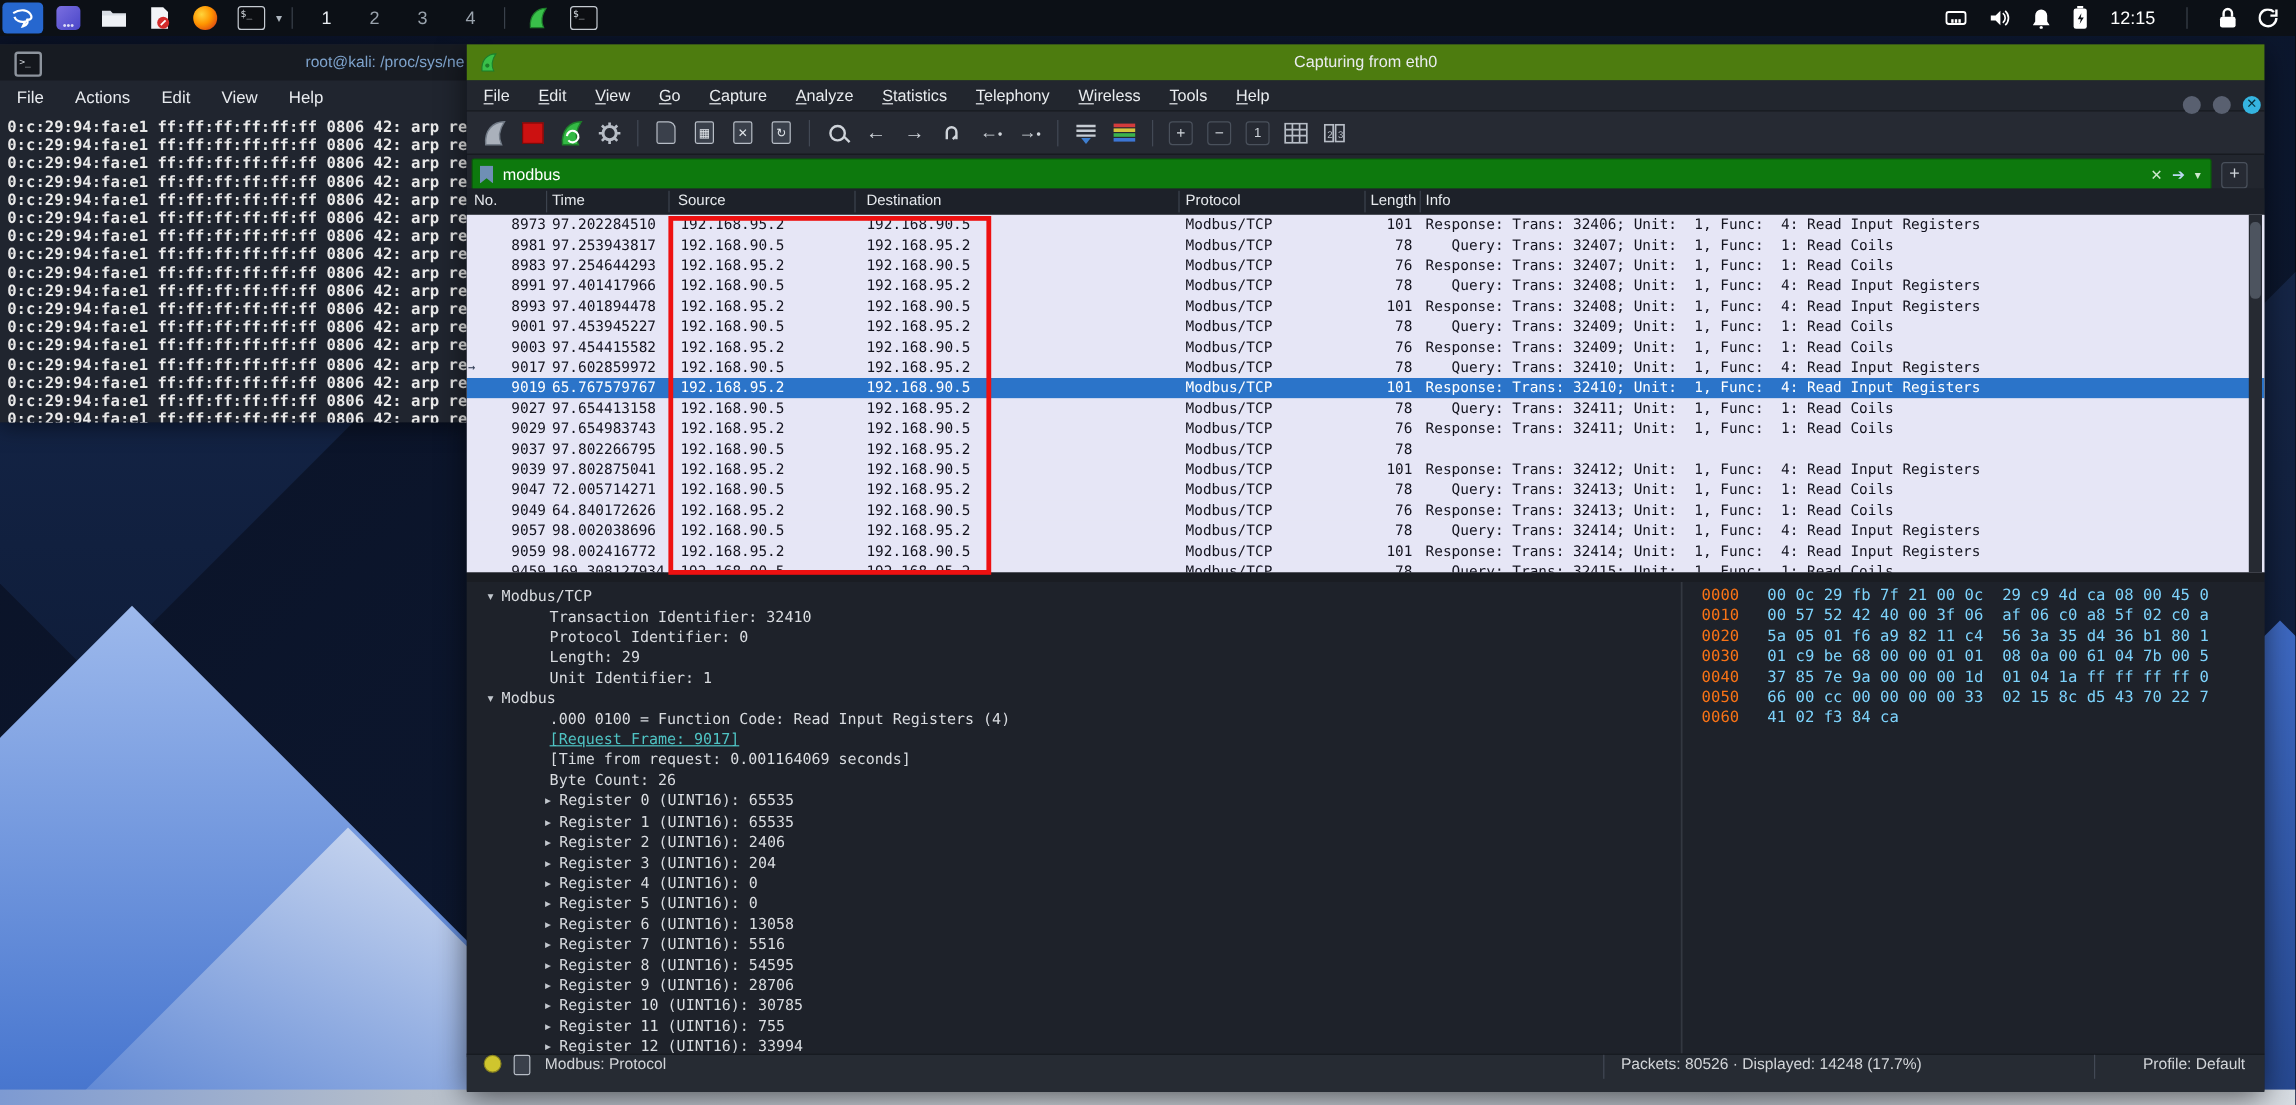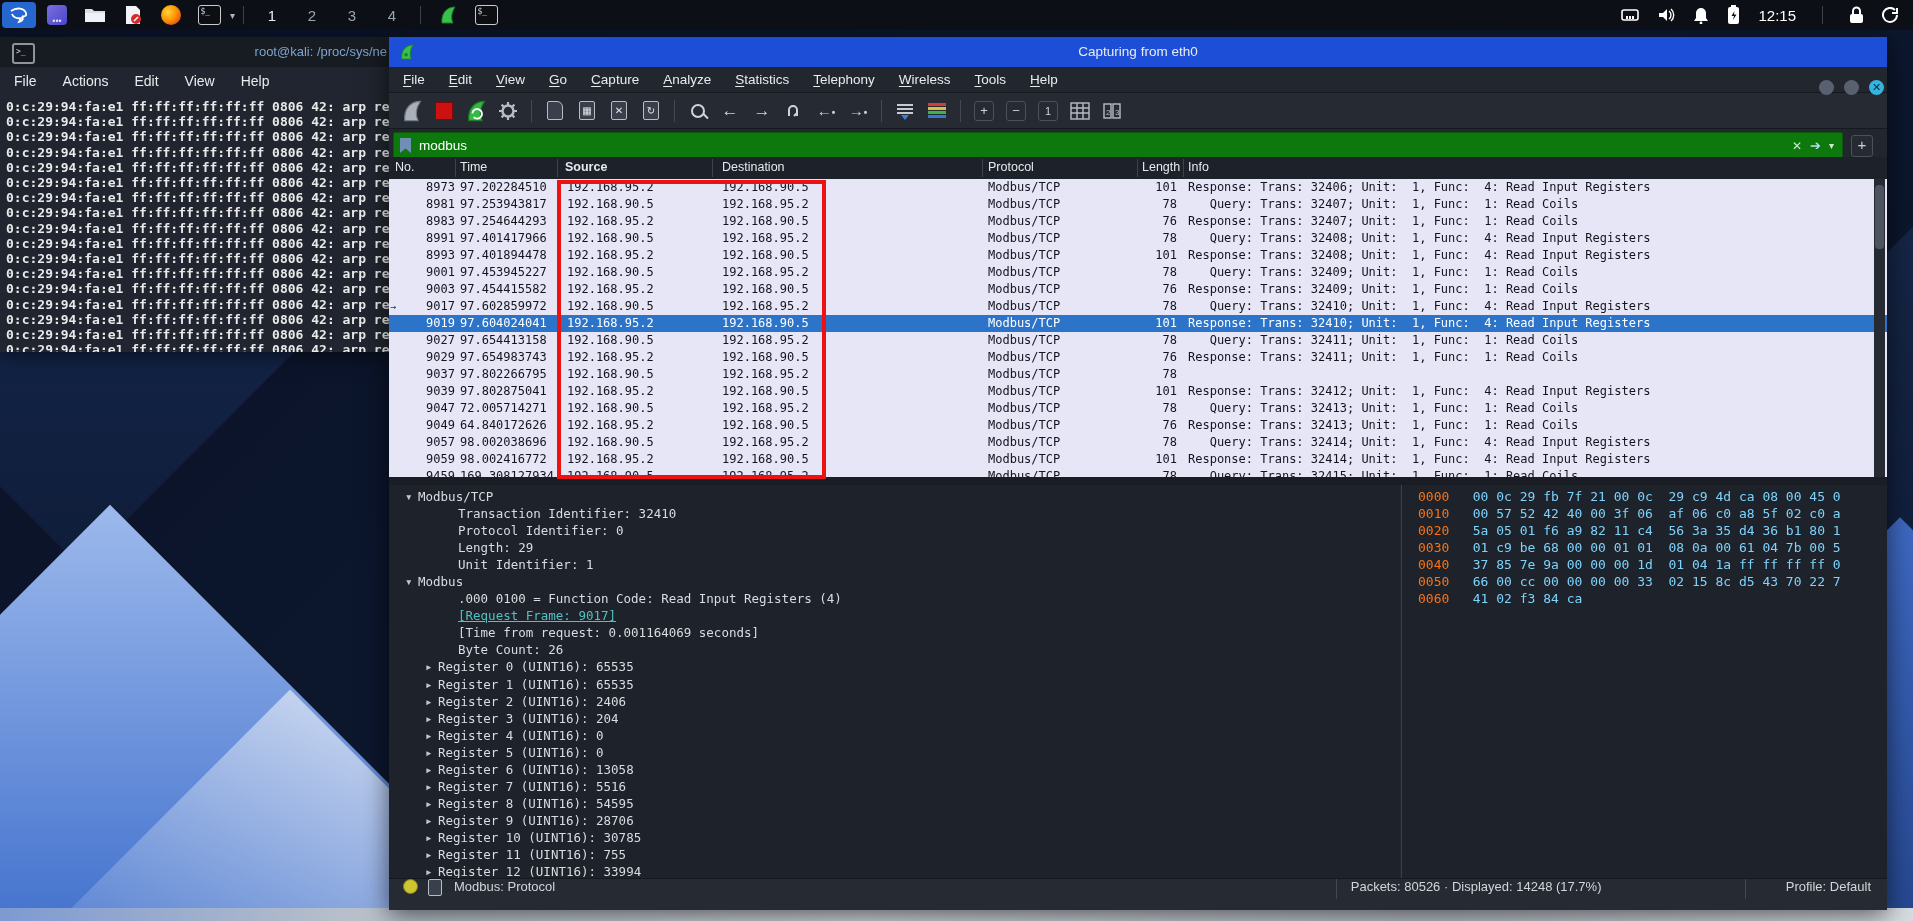--- a/index.html
+++ b/index.html
@@ -27,21 +27,21 @@
   
   #terminal{position:absolute;left:0;top:37px;width:389px;height:315px;background:#20252f;z-index:10;overflow:hidden;box-shadow:0 4px 18px rgba(0,0,0,.5);}
   #term-title{position:relative;height:30px;background:#171b22;}
   #term-title .ttext{position:absolute;right:2px;top:7px;color:#7ea3cc;font-size:13px;white-space:nowrap;}
   .term-glyph{position:absolute;left:12px;top:6px;width:17px;height:17px;border:2px solid #8d949d;border-radius:3px;background:#14171d;color:#cfd4da;font-size:8px;line-height:14px;padding-left:2px;font-family:"DejaVu Sans Mono",monospace;}
   #term-menu{height:28px;display:flex;align-items:center;gap:26px;padding-left:14px;background:#20252f;}
   #term-menu span{color:#e8ebef;font-size:14px;}
   #term-body{padding:4px 0 0 6px;font-family:"DejaVu Sans Mono",monospace;font-size:13px;font-weight:600;color:#e9e9e9;line-height:15.2px;white-space:pre;}
   
   #wireshark{position:absolute;left:389px;top:37px;width:1498px;height:872px;background:#22262e;z-index:20;box-shadow:0 6px 24px rgba(0,0,0,.6);}
-  #ws-title{position:absolute;left:0;top:0;width:100%;height:30px;background:#1d4ed8;}
+  #ws-title{position:absolute;left:0;top:0;width:100%;height:30px;background:#4d7c0f;}
   #ws-title .wtext{position:absolute;left:0;right:0;top:7px;text-align:center;color:#e9ecef;font-size:13.5px;}
   .winbtn{position:absolute;top:43px;width:15px;height:15px;border-radius:50%;z-index:30;}
   #ws-menu{position:absolute;left:0;top:30px;width:100%;height:26px;display:flex;align-items:center;gap:24px;padding-left:14px;box-sizing:border-box;background:#22262e;border-bottom:1px solid #15181d;}
   #ws-menu span{color:#e9ecef;font-size:13.5px;}
   #ws-menu u{text-decoration:underline;text-underline-offset:2px;}
   #ws-toolbar{position:absolute;left:0;top:56px;width:100%;height:36px;display:flex;align-items:center;gap:6px;padding-left:10px;box-sizing:border-box;background:#262a33;border-bottom:1px solid #15181d;}
   .tbtn{width:26px;height:26px;display:flex;align-items:center;justify-content:center;border-radius:3px;color:#cfd4da;font-size:15px;position:relative;}
   .tbtn.framed{border:1px solid #4a515c;}
   .tsep{width:1px;height:22px;background:#424955;margin:0 4px;}
   .doc{width:14px;height:17px;border:1.5px solid #b7bdc6;border-radius:2px;background:#3a404b;position:relative;display:flex;align-items:center;justify-content:center;font-size:10px;color:#e3e7ec;}
@@ -71,21 +71,21 @@
   .pc.mark{left:1px;width:14px;font-size:10px;color:#26324a;}
   #pkt-scroll{position:absolute;right:2px;top:142px;width:11px;height:298px;background:#262a32;}
   #pkt-thumb{position:absolute;left:1px;top:6px;width:9px;height:64px;background:#4d545f;border-radius:4px;}
   
   #splitter{position:absolute;left:0;top:440px;width:100%;height:8px;background:#1a1d23;}
   #details{position:absolute;left:0;top:448px;width:1011px;height:393px;background:#1e222a;overflow:hidden;
     font-family:"DejaVu Sans Mono",monospace;font-size:12.5px;color:#d9dce0;line-height:17.05px;white-space:pre;}
   .dline .tw{display:inline-block;width:13px;color:#c2c7cd;}
   .dline.l0{padding-left:16px;}
   .dline.l1{padding-left:56px;}
-  .dline.reg{padding-left:36px;}
+  .dline.reg{padding-left:36px;margin-left:28px;}
   .dlink{color:#4fc3c3;text-decoration:underline;}
   #hex{position:absolute;left:1012px;top:448px;width:486px;height:393px;background:#1e222a;border-left:1px solid #3a3f47;overflow:hidden;
     font-family:"DejaVu Sans Mono",monospace;font-size:13px;line-height:17.05px;white-space:pre;padding:3px 0 0 16px;box-sizing:border-box;}
   .hoff{color:#f97316;}
   .hbytes{color:#7dd3fc;}
   
   #ws-status{position:absolute;left:0;top:841px;width:100%;height:31px;background:#262b33;border-top:1px solid #15181d;display:flex;align-items:flex-start;color:#d2d5d9;font-size:13px;}
   .ssep{width:1px;height:20px;background:#424955;}
   .sdot{width:13px;height:13px;border-radius:50%;background:#cfc52e;border:1px solid #8a8420;margin:0 10px 0 14px;}
   .snote{width:12px;height:15px;border:1.5px solid #b7bdc6;border-radius:2px;margin-right:12px;background:#3a404b;}
@@ -364,42 +364,42 @@
         <span style="font-size:12px;color:#cfe8cf;">✕</span>
         <span style="font-size:13px;color:#bcd9f2;">➔</span>
         <span style="font-size:10px;color:#cfe8cf;">▾</span>
       </div>
     </div>
     <div id="filter-plus">+</div>
 
     <div id="pkt-header">
         <span class="hc" style="left: 6px;">No.</span>
         <span class="hc" style="left: 71px;">Time</span>
-        <span class="hc" style="left: 176px; font-weight: bold;">Source</span>
+        <span class="hc" style="left: 176px;">Source</span>
         <span class="hc" style="left: 333px;">Destination</span>
         <span class="hc" style="left: 599px;">Protocol</span>
         <span class="hc" style="left: 753px;">Length</span>
         <span class="hc" style="left: 799px;">Info</span>
         <div class="hsep" style="left: 66px;"></div>
         <div class="hsep" style="left: 168px;"></div>
         <div class="hsep" style="left: 323px;"></div>
         <div class="hsep" style="left: 593px;"></div>
         <div class="hsep" style="left: 748px;"></div>
         <div class="hsep" style="left: 794px;"></div>
       </div>
     <div id="pkt-rows">
         <div class="prow"><span class="pc mark"></span><span class="pc no">8973</span><span class="pc time">97.202284510</span><span class="pc src">192.168.95.2</span><span class="pc dst">192.168.90.5</span><span class="pc proto">Modbus/TCP</span><span class="pc len">101</span><span class="pc info">Response: Trans: 32406; Unit:  1, Func:  4: Read Input Registers</span></div>
         <div class="prow"><span class="pc mark"></span><span class="pc no">8981</span><span class="pc time">97.253943817</span><span class="pc src">192.168.90.5</span><span class="pc dst">192.168.95.2</span><span class="pc proto">Modbus/TCP</span><span class="pc len">78</span><span class="pc info">   Query: Trans: 32407; Unit:  1, Func:  1: Read Coils</span></div>
         <div class="prow"><span class="pc mark"></span><span class="pc no">8983</span><span class="pc time">97.254644293</span><span class="pc src">192.168.95.2</span><span class="pc dst">192.168.90.5</span><span class="pc proto">Modbus/TCP</span><span class="pc len">76</span><span class="pc info">Response: Trans: 32407; Unit:  1, Func:  1: Read Coils</span></div>
         <div class="prow"><span class="pc mark"></span><span class="pc no">8991</span><span class="pc time">97.401417966</span><span class="pc src">192.168.90.5</span><span class="pc dst">192.168.95.2</span><span class="pc proto">Modbus/TCP</span><span class="pc len">78</span><span class="pc info">   Query: Trans: 32408; Unit:  1, Func:  4: Read Input Registers</span></div>
         <div class="prow"><span class="pc mark"></span><span class="pc no">8993</span><span class="pc time">97.401894478</span><span class="pc src">192.168.95.2</span><span class="pc dst">192.168.90.5</span><span class="pc proto">Modbus/TCP</span><span class="pc len">101</span><span class="pc info">Response: Trans: 32408; Unit:  1, Func:  4: Read Input Registers</span></div>
         <div class="prow"><span class="pc mark"></span><span class="pc no">9001</span><span class="pc time">97.453945227</span><span class="pc src">192.168.90.5</span><span class="pc dst">192.168.95.2</span><span class="pc proto">Modbus/TCP</span><span class="pc len">78</span><span class="pc info">   Query: Trans: 32409; Unit:  1, Func:  1: Read Coils</span></div>
         <div class="prow"><span class="pc mark"></span><span class="pc no">9003</span><span class="pc time">97.454415582</span><span class="pc src">192.168.95.2</span><span class="pc dst">192.168.90.5</span><span class="pc proto">Modbus/TCP</span><span class="pc len">76</span><span class="pc info">Response: Trans: 32409; Unit:  1, Func:  1: Read Coils</span></div>
         <div class="prow"><span class="pc mark">→</span><span class="pc no">9017</span><span class="pc time">97.602859972</span><span class="pc src">192.168.90.5</span><span class="pc dst">192.168.95.2</span><span class="pc proto">Modbus/TCP</span><span class="pc len">78</span><span class="pc info">   Query: Trans: 32410; Unit:  1, Func:  4: Read Input Registers</span></div>
-        <div class="prow sel"><span class="pc mark"></span><span class="pc no">9019</span><span class="pc time">97.604024041</span><span class="pc src">192.168.95.2</span><span class="pc dst">192.168.90.5</span><span class="pc proto">Modbus/TCP</span><span class="pc len">101</span><span class="pc info">Response: Trans: 32410; Unit:  1, Func:  4: Read Input Registers</span></div>
+        <div class="prow sel"><span class="pc mark"></span><span class="pc no">9019</span><span class="pc time">65.767579767</span><span class="pc src">192.168.95.2</span><span class="pc dst">192.168.90.5</span><span class="pc proto">Modbus/TCP</span><span class="pc len">101</span><span class="pc info">Response: Trans: 32410; Unit:  1, Func:  4: Read Input Registers</span></div>
         <div class="prow"><span class="pc mark"></span><span class="pc no">9027</span><span class="pc time">97.654413158</span><span class="pc src">192.168.90.5</span><span class="pc dst">192.168.95.2</span><span class="pc proto">Modbus/TCP</span><span class="pc len">78</span><span class="pc info">   Query: Trans: 32411; Unit:  1, Func:  1: Read Coils</span></div>
         <div class="prow"><span class="pc mark"></span><span class="pc no">9029</span><span class="pc time">97.654983743</span><span class="pc src">192.168.95.2</span><span class="pc dst">192.168.90.5</span><span class="pc proto">Modbus/TCP</span><span class="pc len">76</span><span class="pc info">Response: Trans: 32411; Unit:  1, Func:  1: Read Coils</span></div>
         <div class="prow"><span class="pc mark"></span><span class="pc no">9037</span><span class="pc time">97.802266795</span><span class="pc src">192.168.90.5</span><span class="pc dst">192.168.95.2</span><span class="pc proto">Modbus/TCP</span><span class="pc len">78</span></div>
         <div class="prow"><span class="pc mark"></span><span class="pc no">9039</span><span class="pc time">97.802875041</span><span class="pc src">192.168.95.2</span><span class="pc dst">192.168.90.5</span><span class="pc proto">Modbus/TCP</span><span class="pc len">101</span><span class="pc info">Response: Trans: 32412; Unit:  1, Func:  4: Read Input Registers</span></div>
         <div class="prow"><span class="pc mark"></span><span class="pc no">9047</span><span class="pc time">72.005714271</span><span class="pc src">192.168.90.5</span><span class="pc dst">192.168.95.2</span><span class="pc proto">Modbus/TCP</span><span class="pc len">78</span><span class="pc info">   Query: Trans: 32413; Unit:  1, Func:  1: Read Coils</span></div>
         <div class="prow"><span class="pc mark"></span><span class="pc no">9049</span><span class="pc time">64.840172626</span><span class="pc src">192.168.95.2</span><span class="pc dst">192.168.90.5</span><span class="pc proto">Modbus/TCP</span><span class="pc len">76</span><span class="pc info">Response: Trans: 32413; Unit:  1, Func:  1: Read Coils</span></div>
         <div class="prow"><span class="pc mark"></span><span class="pc no">9057</span><span class="pc time">98.002038696</span><span class="pc src">192.168.90.5</span><span class="pc dst">192.168.95.2</span><span class="pc proto">Modbus/TCP</span><span class="pc len">78</span><span class="pc info">   Query: Trans: 32414; Unit:  1, Func:  4: Read Input Registers</span></div>
         <div class="prow"><span class="pc mark"></span><span class="pc no">9059</span><span class="pc time">98.002416772</span><span class="pc src">192.168.95.2</span><span class="pc dst">192.168.90.5</span><span class="pc proto">Modbus/TCP</span><span class="pc len">101</span><span class="pc info">Response: Trans: 32414; Unit:  1, Func:  4: Read Input Registers</span></div>
         <div class="prow"><span class="pc mark"></span><span class="pc no">9459</span><span class="pc time">169.308127934</span><span class="pc src">192.168.90.5</span><span class="pc dst">192.168.95.2</span><span class="pc proto">Modbus/TCP</span><span class="pc len">78</span><span class="pc info">   Query: Trans: 32415; Unit:  1, Func:  1: Read Coils</span></div>
       </div>

